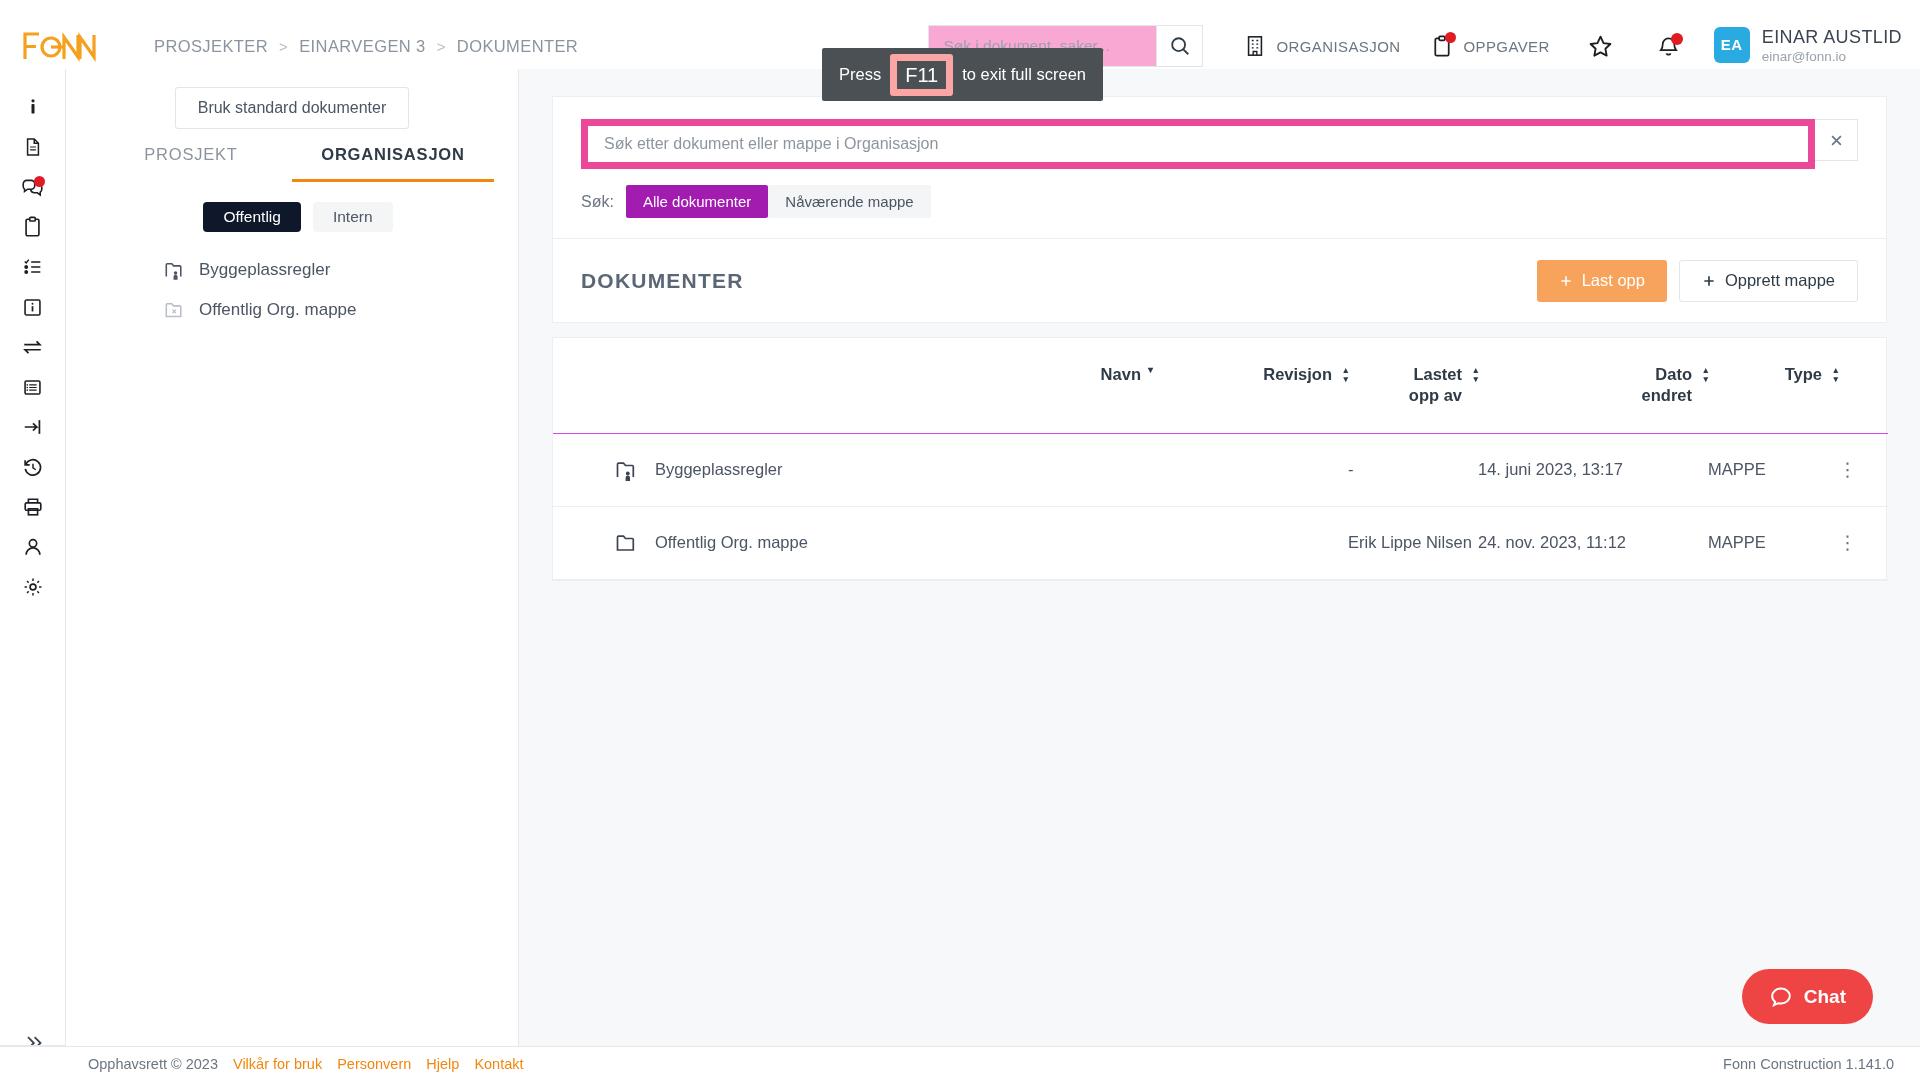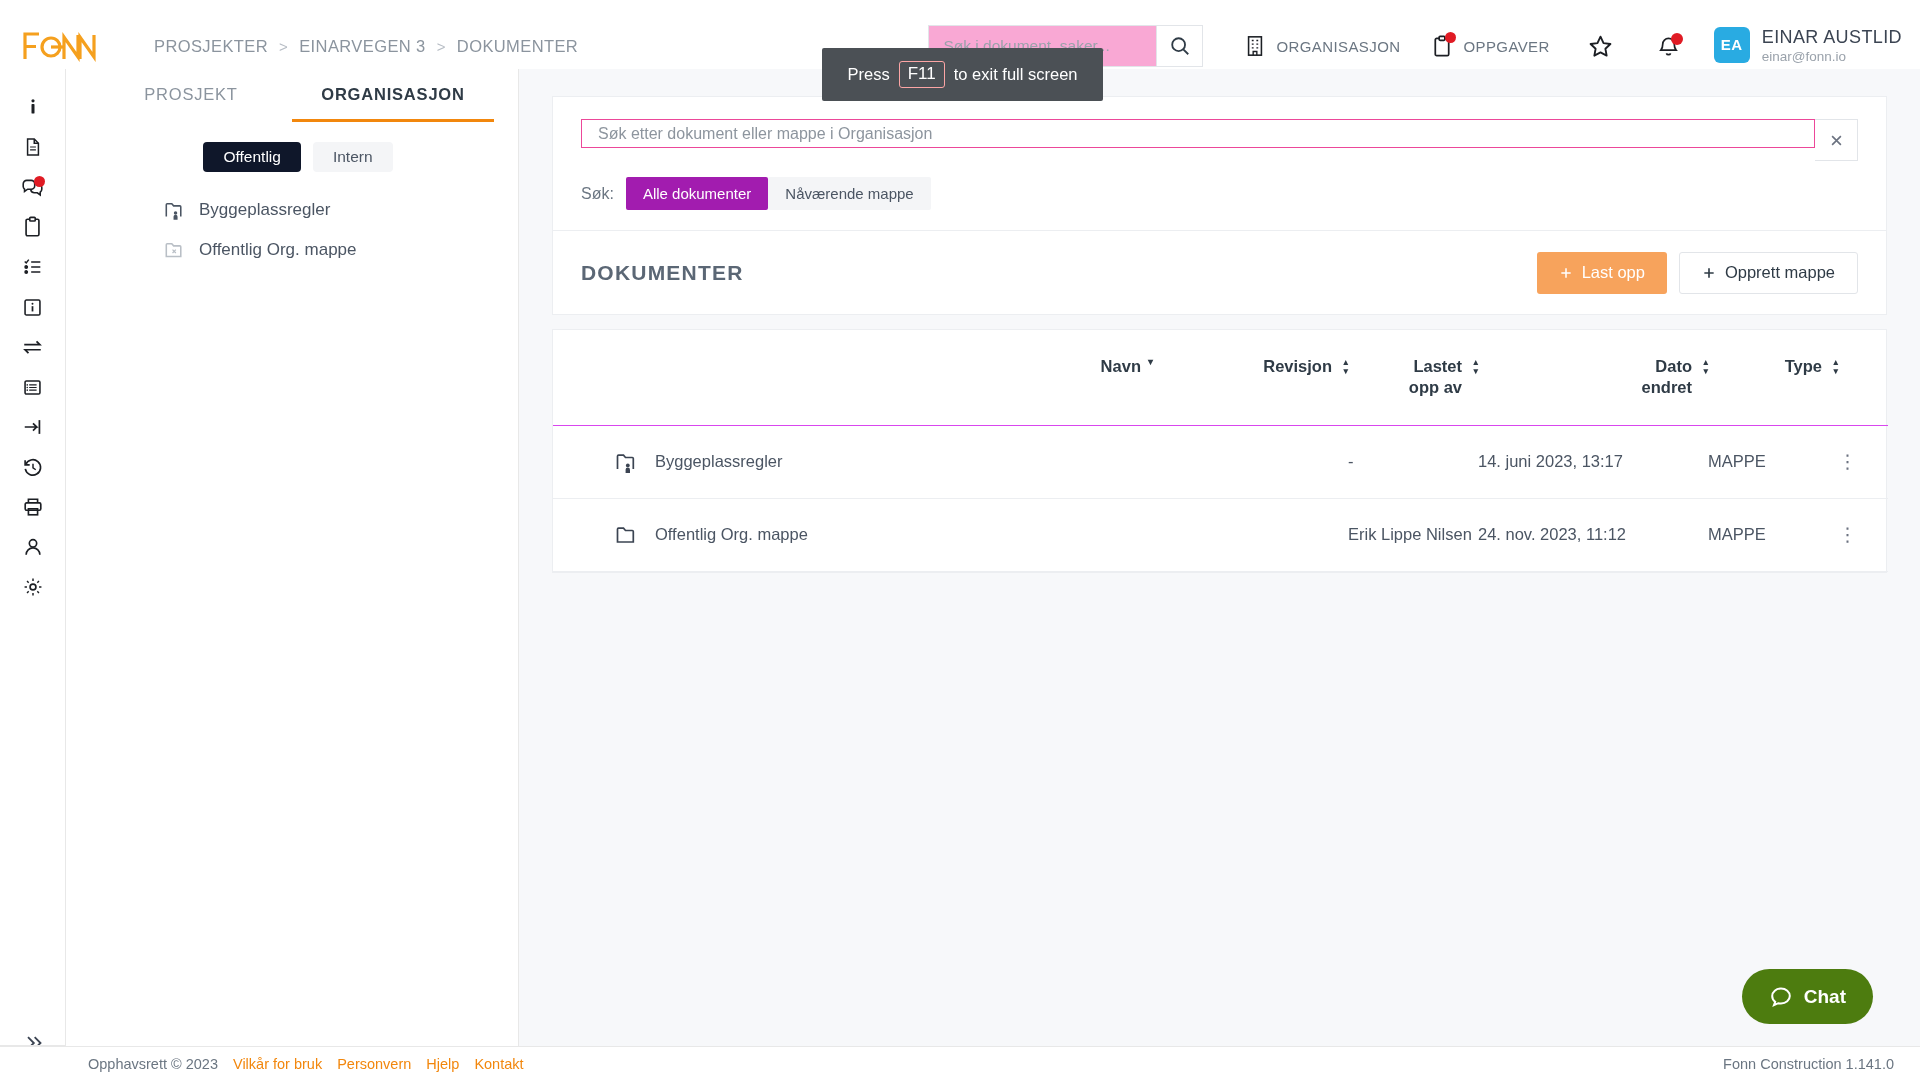--- a/index.html
+++ b/index.html
@@ -67,22 +67,22 @@
   .umail { font-size:13.5px; color:#9aa2ab; line-height:1.3; }
 
   
   .fs-toast {
     position:absolute; top:48px; left:822px; width:281px; height:53px;
     background:#4b5055; color:#fff; display:flex; align-items:center;
     justify-content:center; gap:9px; font-size:16.5px; z-index:50;
     border-radius:2px;
   }
   .fs-key {
-    border:1px solid #fca5a5; border-radius:3px; padding:2px 8px;
-    font-size:17px; line-height:1.2;
+    border:7px solid #fca5a5; border-radius:3px; padding:2px 8px;
+    font-size:20px; line-height:1.2;
   }
 
   
   .rail {
     position:absolute; top:69px; left:0; width:66px; height:1011px;
     background:#fff; border-right:1px solid #e8e8e8;
     display:flex; flex-direction:column; align-items:center; padding-top:18px;
   }
   .rail-icon {
     width:40px; height:40px; display:flex; align-items:center; justify-content:center;
@@ -127,21 +127,21 @@
   .main {
     position:absolute; top:69px; left:519px; width:1401px; height:977px;
     background:#f7f8fa; overflow:hidden;
   }
   .card {
     background:#fff; border:1px solid #eceef1; margin: 27px 33px 0 33px;
   }
   .searchrow { padding: 22px 28px 0 28px; }
   .searchbar { display:flex; }
   .searchbar input {
-    flex:1; height:29px; border:1px solid #ec4899; padding: 0 16px;
+    flex:1; height:50px; border:7px solid #ec4899; padding: 0 16px;
     font-size:16px; color:#55606c; outline:none; background:#fff;
     font-family:"Liberation Sans",sans-serif;
   }
   .searchbar input::placeholder { color:#8d959e; }
   .searchbar .clear {
     width:43px; height:42px; border:1px solid #e2e5e9; border-left:none;
     background:#fff; cursor:pointer; display:flex; align-items:center;
     justify-content:center; color:#6b7280; font-size:17px;
   }
   .filters { display:flex; align-items:center; gap:0; padding: 16px 28px 20px 28px;}
@@ -188,21 +188,21 @@
   .c-name { padding-left:62px !important; }
   .name-cell { display:flex; align-items:center; gap:16px; }
   .kebab { cursor:pointer; color:#6b7280; font-size:19px; letter-spacing:0; line-height:1; }
   .sort { display:inline-block; width:9px; line-height:1; font-size:9px; color:#2f3b46; padding-top:2px;}
   .sort i { display:block; font-style:normal; }
   .caret { color:#2f3b46; font-size:10px; }
 
   
   .chat {
     position:absolute; right:47px; bottom:56px; height:55px;
-    background:#4d7c0f; border-radius:28px; color:#fff;
+    background:#ef4444; border-radius:28px; color:#fff;
     display:flex; align-items:center; gap:11px; padding: 0 27px;
     font-size:19px; font-weight:700; cursor:pointer; z-index:40;
   }
 
   
   .footer {
     position:absolute; bottom:0; left:0; width:1920px; height:34px;
     background:#fff; border-top:1px solid #e8e8e8;
     display:flex; align-items:center; font-size:14.5px;
   }
@@ -392,20 +392,23 @@
   </div>
   <div class="rail-expand">
     <svg width="20" height="20" viewBox="0 0 24 24" fill="none" stroke="#3b4452" stroke-width="2.2">
       <path d="M6 5l7 7-7 7M14 5l7 7-7 7"></path>
     </svg>
   </div>
 </div>
 <div class="rail-bottom-line"></div>
 
 <div class="lpanel">
+  <div class="std-btn-row">
+    <button class="std-btn">Bruk standard dokumenter</button>
+  </div>
 
   <div class="ltabs">
     <div class="ltab">PROSJEKT</div>
     <div class="ltab active">ORGANISASJON</div>
   </div>
 
   <div class="pills">
     <div class="pill on">Offentlig</div>
     <div class="pill off">Intern</div>
   </div>

